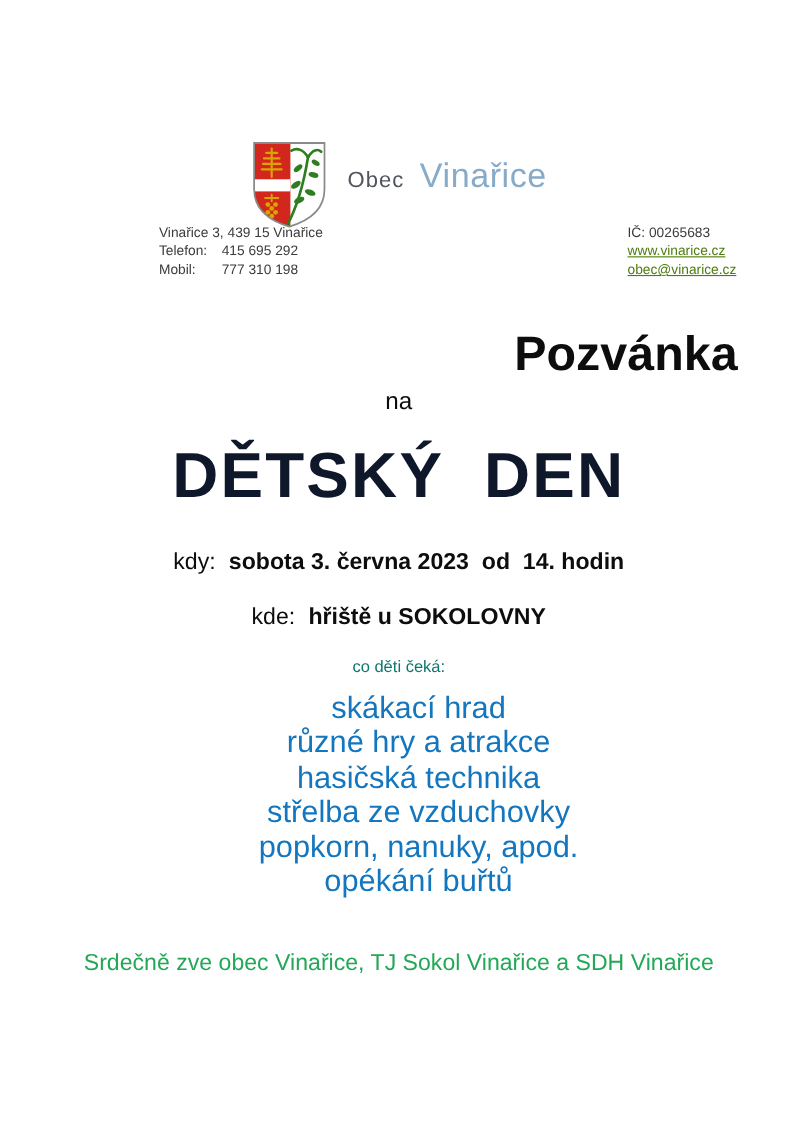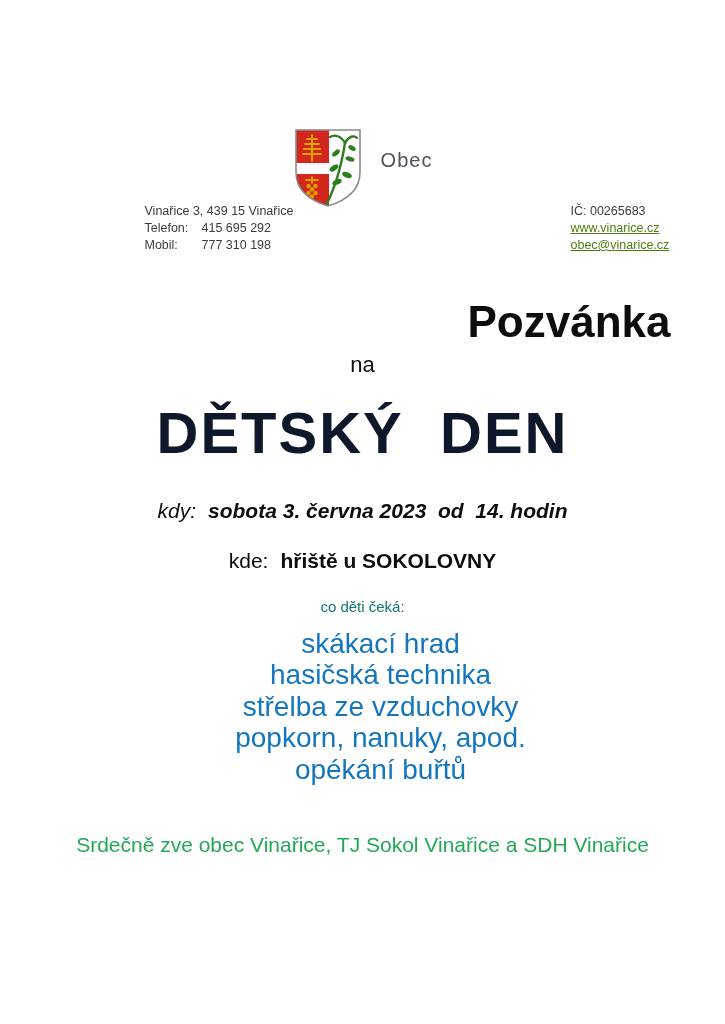--- a/index.html
+++ b/index.html
@@ -42,21 +42,21 @@
   .title   { font-size:44px; line-height:48px; font-weight:bold; color:#0d0d0d;text-align:right; }
   .subtitle{ font-size:22px; line-height:26px; font-weight:normal; margin-top:6px; }
 
   .event-title {
     margin-top:24px;
     font-size:58px; line-height:62px; font-weight:bold;
     letter-spacing:2px; color:#0f172a; white-space:pre;
   }
 
   .info-line { font-size:21px; line-height:26px; }
-  .when-line  { margin-top:34px;font-style:italic; }
+  .when-line  { margin-top:34px; }
   .where-line { margin-top:24px; }
   .info-label { font-weight:normal; margin-right:12px; }
   .info-value { font-weight:bold; white-space:pre-wrap; }
 
   .program-intro {
     margin-top:24px;
     font-size:15px; line-height:18px; color:#0f766e;
   }
 
   .program-list { margin-top:12px; list-style:none;padding-left:36px; }
@@ -120,20 +120,21 @@
           <ellipse cx="57" cy="31" rx="4.6" ry="2.4" transform="rotate(15 57 31)"></ellipse>
           <ellipse cx="43" cy="25" rx="4.6" ry="2.4" transform="rotate(-40 43 25)"></ellipse>
           <ellipse cx="59" cy="20" rx="4" ry="2.2" transform="rotate(30 59 20)"></ellipse>
         </g>
       </g>
       <path d="M3,2 H67 V44 C67,62 55,72 35,78 C15,72 3,62 3,44 Z" fill="none" stroke="#8a8a8a" stroke-width="1.6"></path>
     </svg>
 
     <div class="wordmark">
       <span class="org-prefix">Obec</span>
+      <span class="org-name">Vinařice</span>
     </div>
   </div>
 
   <div class="contact-row">
     <div class="contact-left">
       <div>Vinařice 3, 439 15 Vinařice</div>
       <div>
         <span class="lbl">Telefon:</span><span>415 695 292</span>
       </div>
       <div>
@@ -158,20 +159,21 @@
     </div>
 
     <div class="info-line where-line">
       <span class="info-label">kde:</span><span class="info-value">hřiště u SOKOLOVNY</span>
     </div>
 
     <div class="program-intro">co děti čeká:</div>
 
     <ul class="program-list">
       <li class="program-item">skákací hrad</li>
+      <li class="program-item">různé hry a atrakce</li>
       <li class="program-item">hasičská technika</li>
       <li class="program-item">střelba ze vzduchovky</li>
       <li class="program-item">popkorn, nanuky, apod.</li>
       <li class="program-item">opékání buřtů</li>
     </ul>
 
     <div class="closing">Srdečně zve obec Vinařice, TJ Sokol Vinařice a SDH Vinařice</div>
   </div>
 
 </div>

